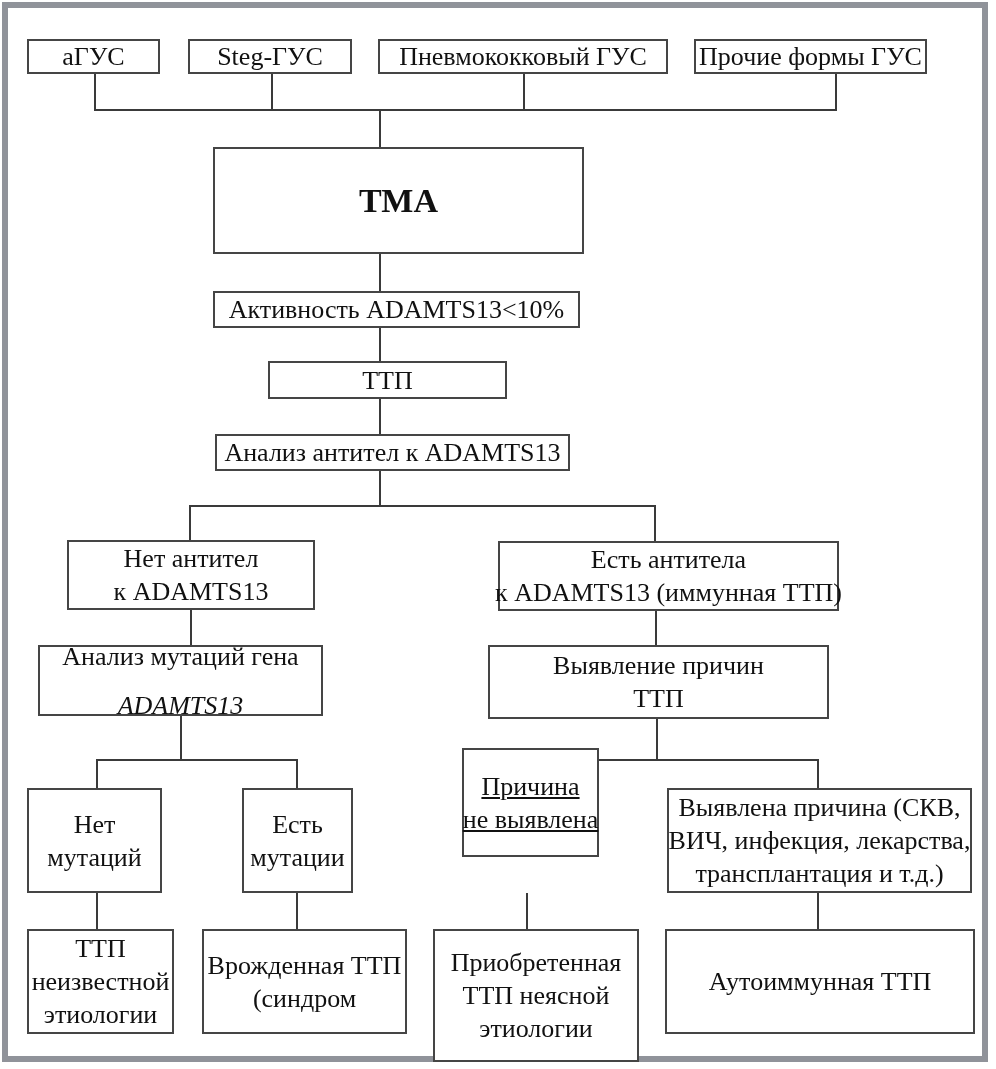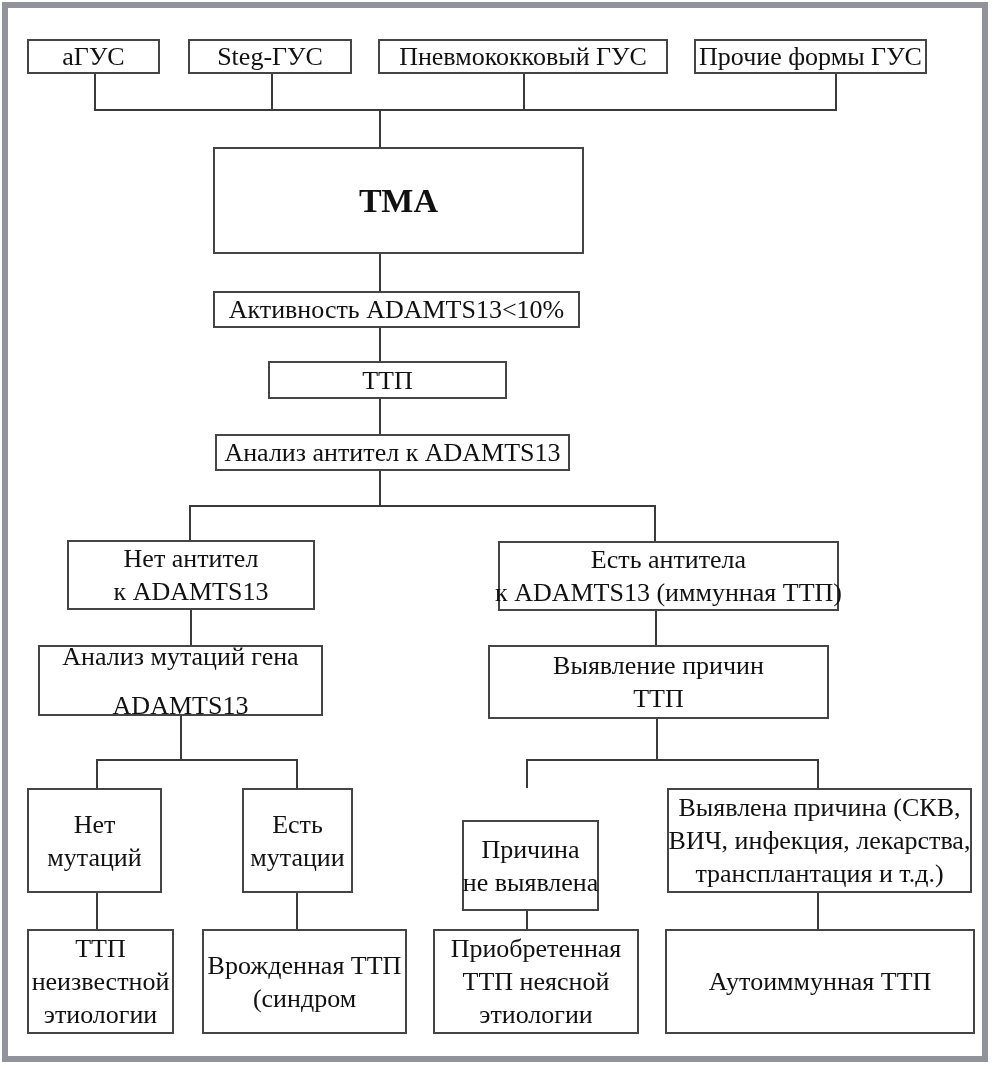--- a/index.html
+++ b/index.html
@@ -28,27 +28,27 @@
   .n-tma{left:213px;top:147px;width:371px;height:107px;font-weight:bold;font-size:34px;}
   .n-activity{left:213px;top:291px;width:367px;height:37px;}
   .n-ttp{left:268px;top:361px;width:239px;height:38px;}
   .n-antibody{left:215px;top:434px;width:355px;height:37px;}
   .n-noab{left:67px;top:540px;width:248px;height:70px;}
   .n-ab{left:498px;top:541px;width:341px;height:70px;}
   .n-genemut{left:38px;top:645px;width:285px;height:71px;}
   .n-causes{left:488px;top:645px;width:341px;height:74px;}
   .n-nomut{left:27px;top:788px;width:135px;height:105px;}
   .n-mut{left:242px;top:788px;width:111px;height:105px;}
-  .n-nocause{left:462px;top:820px;width:137px;height:91px;}
+  .n-nocause{left:462px;top:748px;width:137px;height:109px;text-decoration:underline;}
   .n-cause{left:667px;top:788px;width:305px;height:105px;}
   .n-unknown{left:27px;top:929px;width:147px;height:105px;}
   .n-congenital{left:202px;top:929px;width:205px;height:105px;}
-  .n-acquired{left:433px;top:929px;width:206px;height:105px;}
+  .n-acquired{left:433px;top:929px;width:206px;height:133px;}
   .n-autoimmune{left:665px;top:929px;width:310px;height:105px;}
-  .italic{margin-top:16px;}
+  .italic{font-style:italic;margin-top:16px;}
 </style>
 </head>
 <body>
 
 <div class="frame"></div>
 
 <svg class="wires" width="996" height="1069" viewBox="0 0 996 1069">
   <g stroke="#3a3a3a" stroke-width="2" fill="none">
 
     <path d="M95,74 V110"></path>

